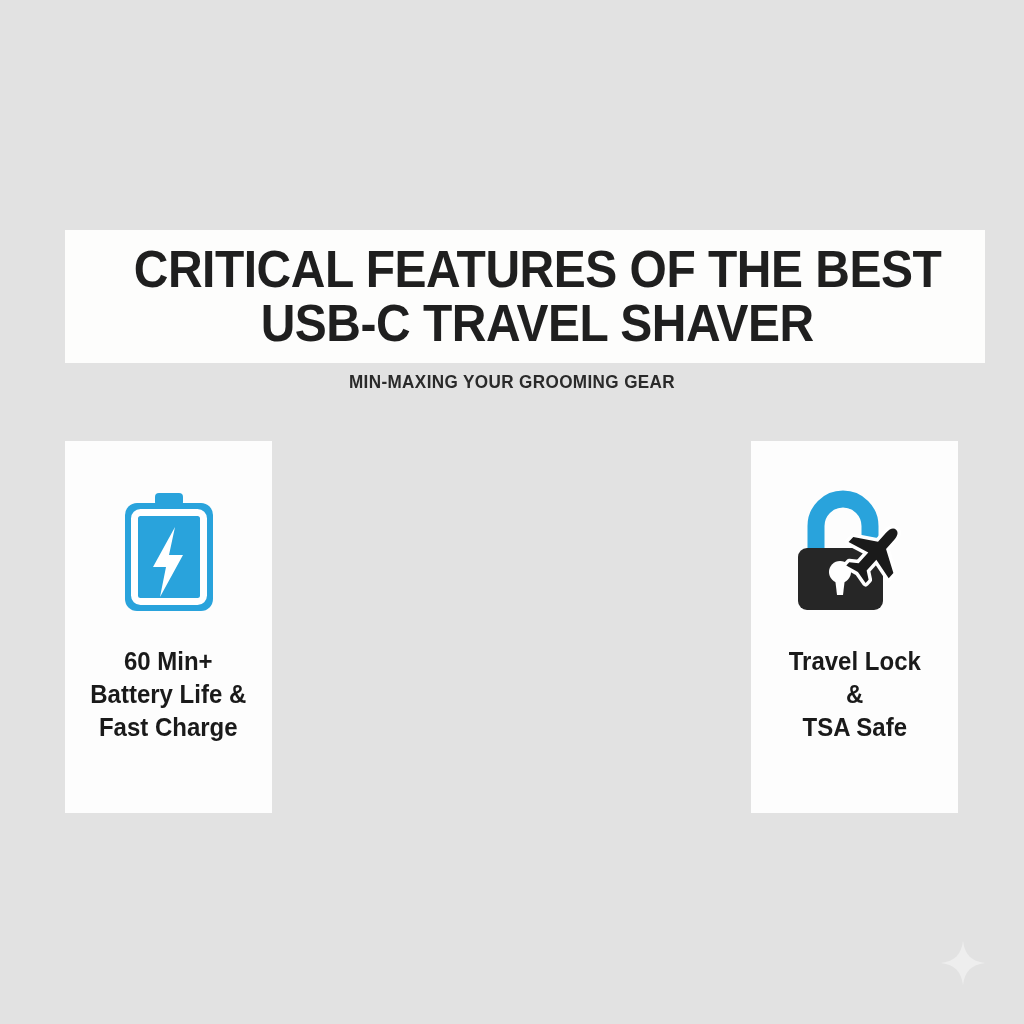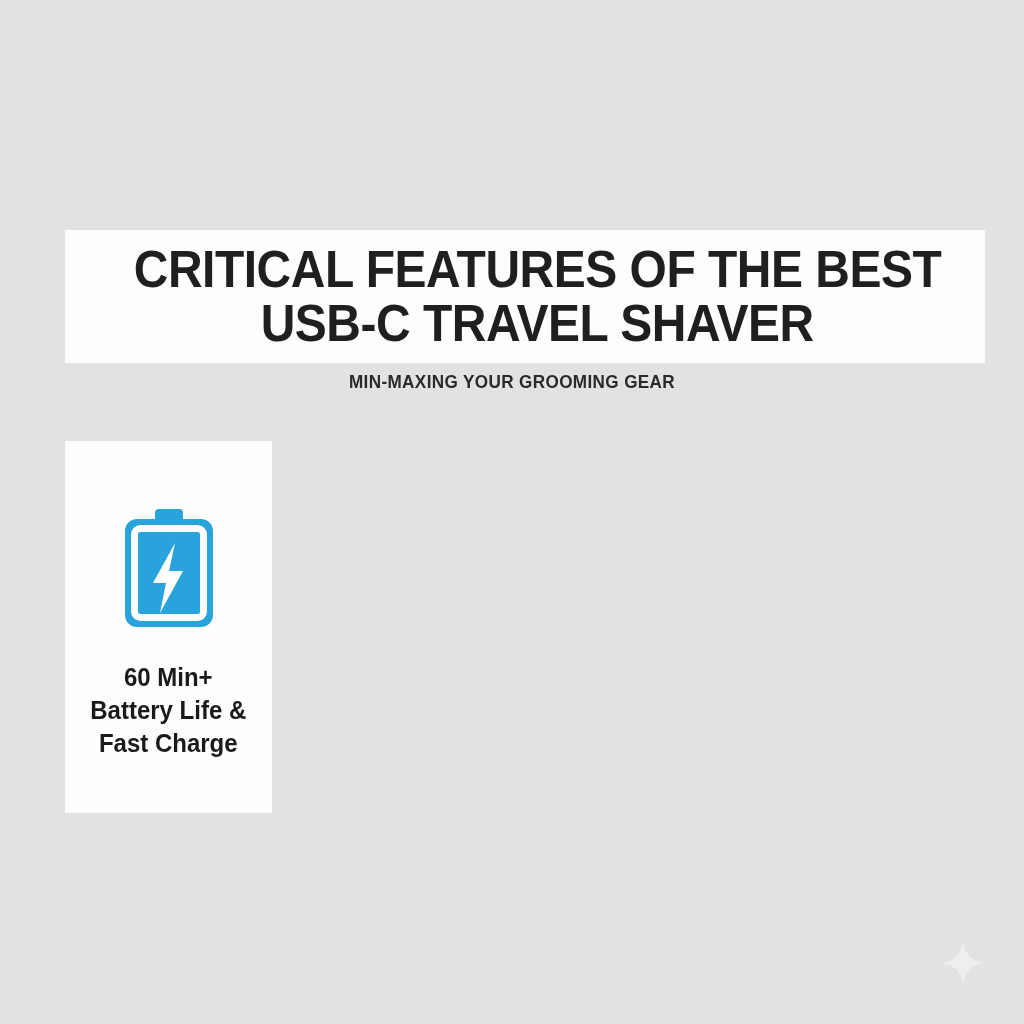--- a/index.html
+++ b/index.html
@@ -77,21 +77,21 @@
     justify-content: space-between;
   }
   .card {
     width: 207px;
     height: 372px;
     background: #fdfdfd;
     display: flex;
     flex-direction: column;
     align-items: center;
     box-sizing: border-box;
-    padding-top: 62px;
+    padding-top: 46px;
   }
   .icon-box {
     width: 130px;
     height: 130px;
     display: flex;
     align-items: center;
     justify-content: center;
   }
   .card-text {
     margin-top: 28px;
@@ -138,20 +138,43 @@
           <path d="M58 36 L36 76 L49 76 L43 106 L66 64 L52 64 Z" fill="#ffffff"></path>
         </svg>
       </div>
       <div class="card-text">
         <span class="tl">60 Min+</span>
         <span class="tl">Battery Life &amp;</span>
         <span class="tl">Fast Charge</span>
       </div>
     </div>
 
+    <div class="card">
+      <div class="icon-box">
+        <svg width="126" height="124" viewBox="0 0 126 124" aria-hidden="true">
+
+          <path d="M24 66 L24 36 A27 27 0 0 1 78 36 L78 48" fill="none" stroke="#29a3dc" stroke-width="17" stroke-linecap="butt"></path>
+
+          <rect x="6" y="58" width="85" height="62" rx="9" fill="#262626"></rect>
+
+          <circle cx="48" cy="82" r="11" fill="#ffffff"></circle>
+          <path d="M43 88 L53 88 L51 105 L45 105 Z" fill="#ffffff"></path>
+
+          <g transform="translate(84,62) rotate(42)">
+            <path d="M0,-30 C3.4,-30 5.4,-26.6 5.4,-21 L5.4,-9 L27,4 L27,11 L5.4,5.5 L5.4,20 L13,25.5 L13,30 L0,27 L-13,30 L-13,25.5 L-5.4,20 L-5.4,5.5 L-27,11 L-27,4 L-5.4,-9 L-5.4,-21 C-5.4,-26.6 -3.4,-30 0,-30 Z" fill="#1a1a1a" stroke="#ffffff" stroke-width="7" stroke-linejoin="round"></path>
+            <path d="M0,-30 C3.4,-30 5.4,-26.6 5.4,-21 L5.4,-9 L27,4 L27,11 L5.4,5.5 L5.4,20 L13,25.5 L13,30 L0,27 L-13,30 L-13,25.5 L-5.4,20 L-5.4,5.5 L-27,11 L-27,4 L-5.4,-9 L-5.4,-21 C-5.4,-26.6 -3.4,-30 0,-30 Z" fill="#1a1a1a"></path>
+          </g>
+        </svg>
+      </div>
+      <div class="card-text">
+        <span class="tl">Travel Lock</span>
+        <span class="tl">&amp;</span>
+        <span class="tl">TSA Safe</span>
+      </div>
+    </div>
 
 
 
   </div>
 
   <div class="sparkle">
     <svg width="46" height="46" viewBox="0 0 46 46" aria-hidden="true">
       <path d="M23 1 C25 15 31 21 45 23 C31 25 25 31 23 45 C21 31 15 25 1 23 C15 21 21 15 23 1 Z" fill="#f2f2f2"></path>
     </svg>
   </div>

